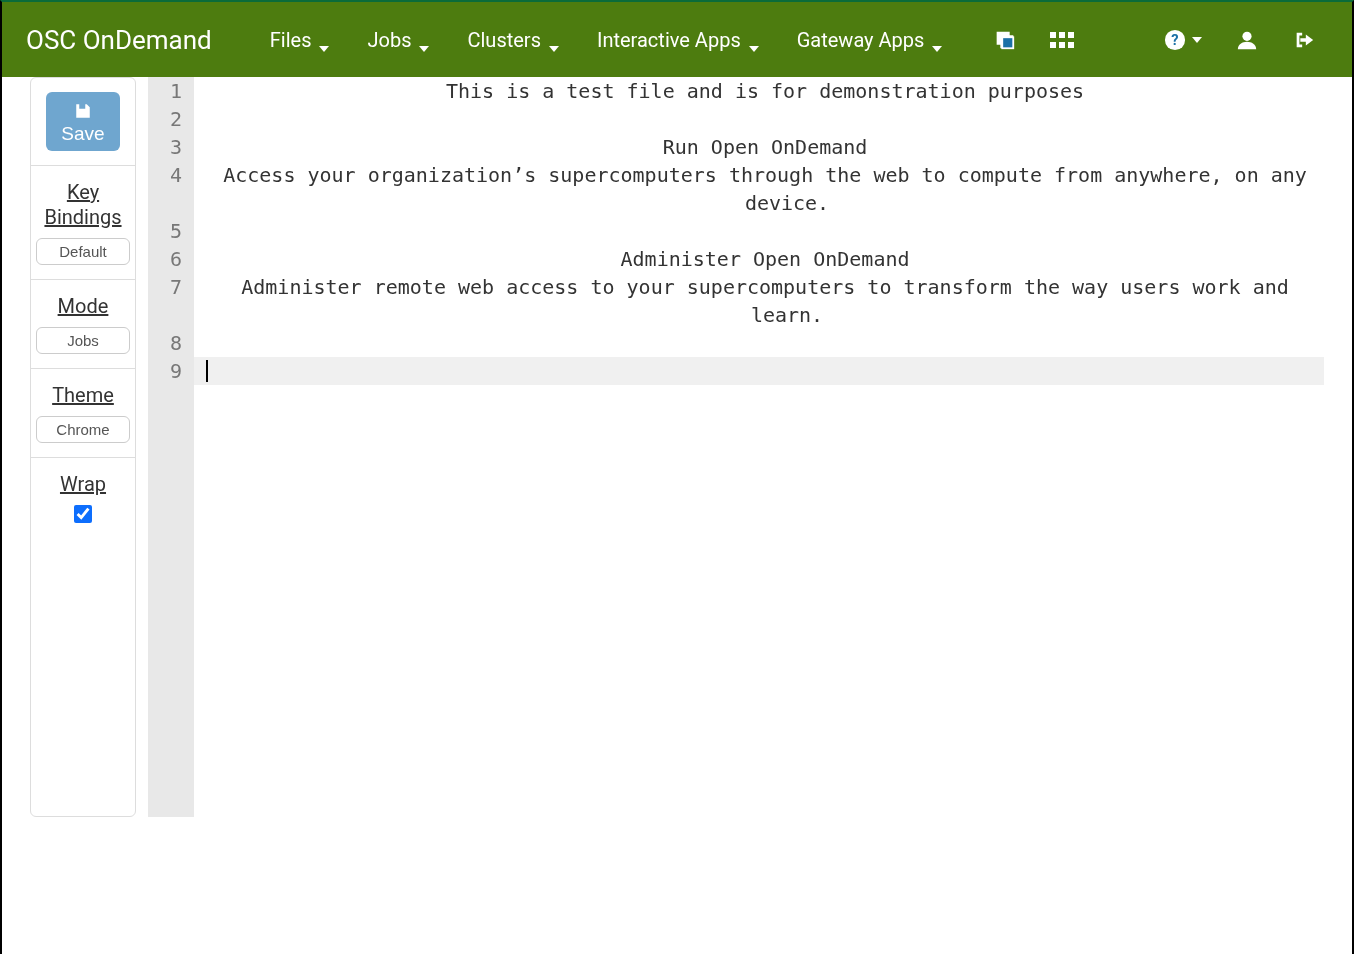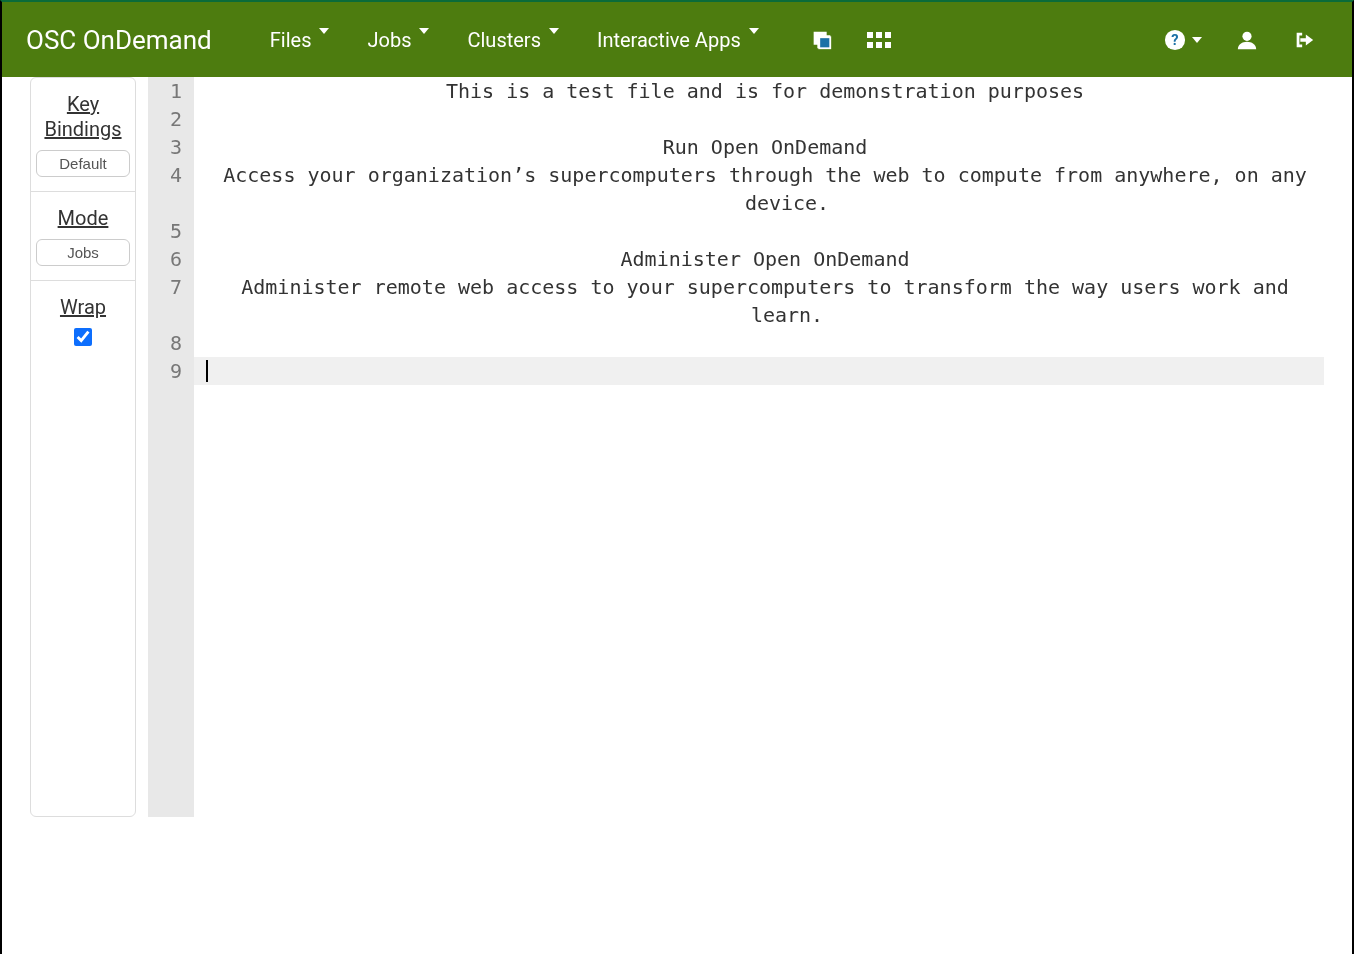--- a/index.html
+++ b/index.html
@@ -27,21 +27,21 @@
     gap: 10px;
   }
   .brand {
     font-size: 26px;
     font-weight: 400;
     margin-right: 34px;
     white-space: nowrap;
   }
   .nav-item {
     display: inline-flex;
-    align-items: flex-start;
+    align-items: flex-end;
     padding: 8px 14px;
     cursor: pointer;
     white-space: nowrap;
   }
   .caret {
     margin-left: 8px;
     width: 0; height: 0;
     border-left: 5px solid transparent;
     border-right: 5px solid transparent;
     border-top: 6px solid #fff;
@@ -184,20 +184,24 @@
       <span class="caret"></span>
   </div>
   <div class="nav-item">
     <span>Clusters</span>
       <span class="caret"></span>
   </div>
   <div class="nav-item">
     <span>Interactive Apps</span>
       <span class="caret"></span>
   </div>
+  <div class="nav-item">
+    <span>Gateway Apps</span>
+      <span class="caret"></span>
+  </div>
 
   <div class="nav-icon" style="margin-left:16px">
     <svg width="22" height="22" viewBox="0 0 24 24">
         <path d="M4 4h12v12H4z M8 8h12v12H8z" fill="none" stroke="#fff" stroke-width="2.2"></path>
         <rect x="4" y="4" width="12" height="12" fill="#fff"></rect>
         <rect x="9" y="9" width="12" height="12" fill="#1c71a7" stroke="#fff" stroke-width="2"></rect>
       </svg>
   </div>
   <div class="nav-icon">
     <svg width="24" height="20" viewBox="0 0 24 16">
@@ -232,26 +236,38 @@
       </svg>
   </div>
 </div>
 
 <div class="container">
 
   <div class="editor-area">
 
     <div class="sidebar">
       <div class="cell">
+        <button class="save-btn">
+          <svg width="18" height="18" viewBox="0 0 24 24">
+              <path d="M3 3h14l4 4v14H3z M7 3v6h8V3 M7 21v-8h10v8"></path>
+            </svg>
+          <span>Save</span>
+        </button>
+      </div>
+      <div class="cell">
         <div class="label-txt">Key Bindings</div>
         <button class="mini-input">Default</button>
       </div>
       <div class="cell">
         <div class="label-txt">Mode</div>
         <button class="mini-input">Jobs</button>
+      </div>
+      <div class="cell">
+        <div class="label-txt">Theme</div>
+        <button class="mini-input trunc">Chrome</button>
       </div>
       <div class="cell">
         <div class="label-txt">Wrap</div>
         <input type="checkbox" class="wrap-check" checked="" style="">
       </div>
     </div>
 
     <div class="editor">
       <div class="gutter" id="gutter">
           <div>1</div>

